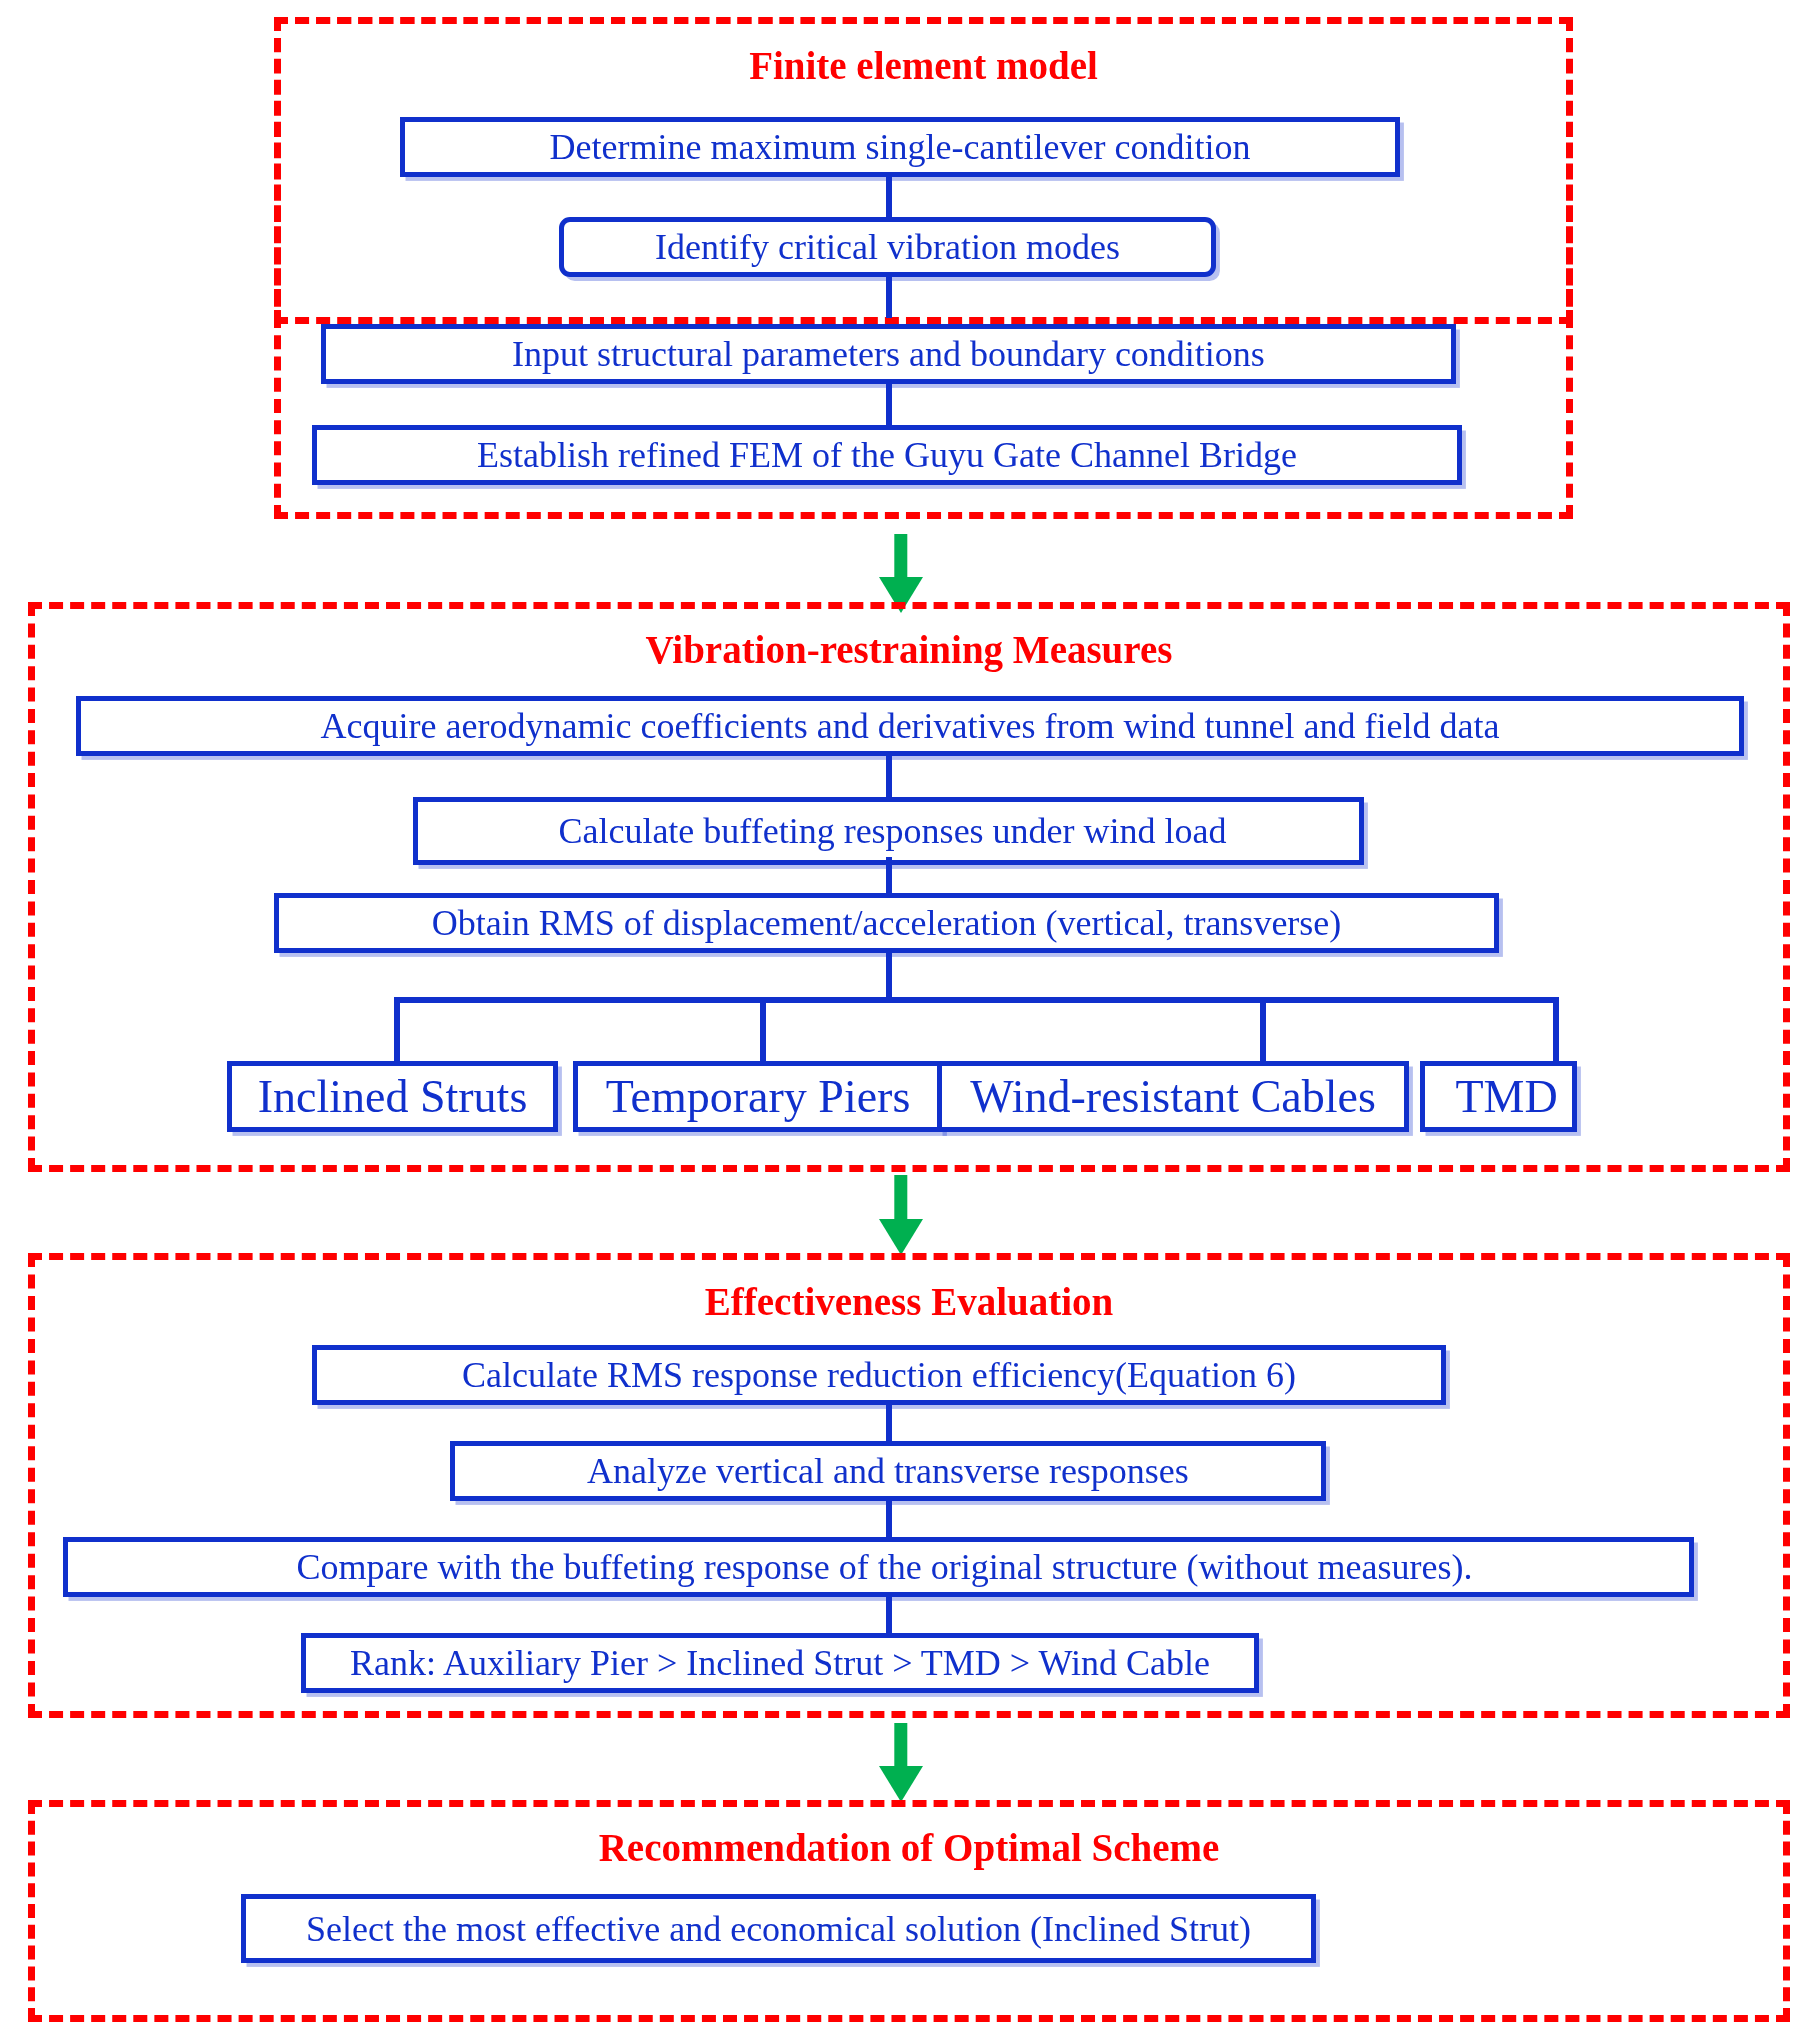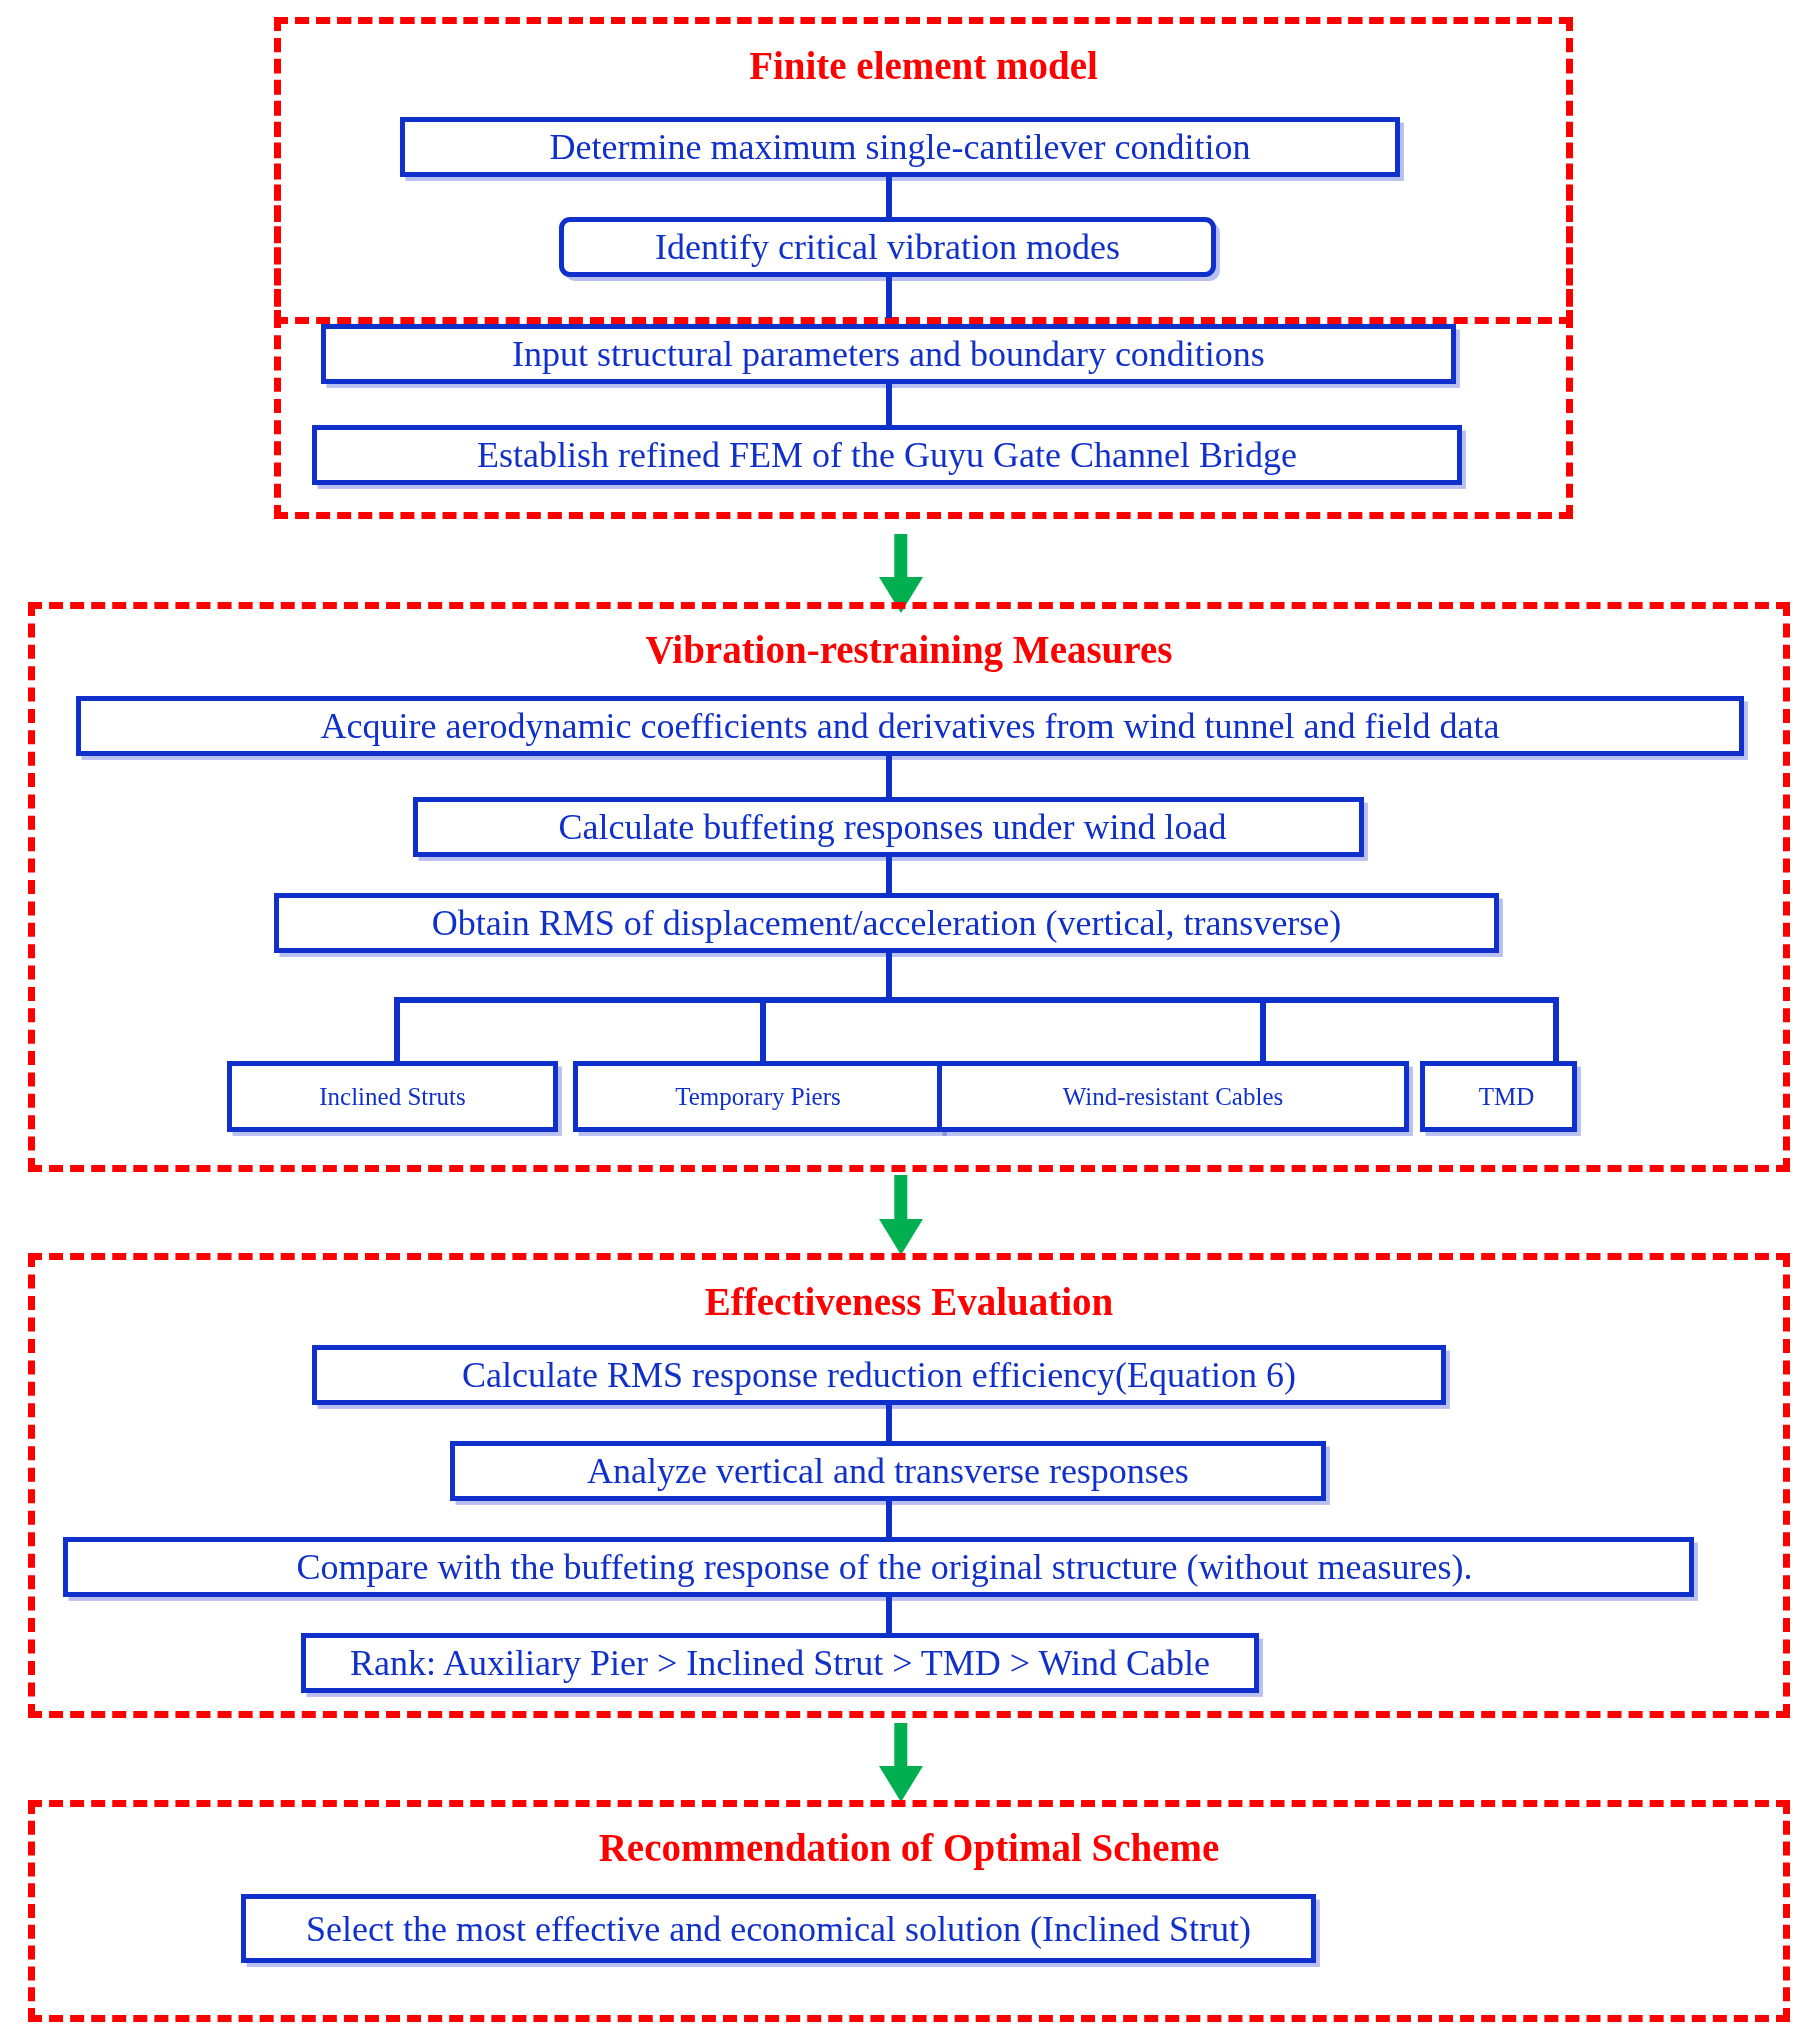--- a/index.html
+++ b/index.html
@@ -38,21 +38,21 @@
     color:#1030CC;
     font-size:36px;
     line-height:1;
     display:flex;
     align-items:center;
     justify-content:center;
     box-sizing:border-box;
     white-space:nowrap;
     box-shadow:4.7px 4.7px 0 -0.8px rgba(16,48,204,0.30);
   }
-  .box.small{font-size:25px;}
+  .box.small{font-size:46px;}
 
   
   .vline{position:absolute;background:#1030CC;width:5.5px;}
   .hline{position:absolute;background:#1030CC;height:5.5px;}
 
   
   .garrow{position:absolute;}
   .garrow .shaft{
     position:absolute;left:50%;top:0;transform:translateX(-50%);
     width:13.4px;background:#00B050;
@@ -97,21 +97,21 @@
   </div>
 
   <div class="section" style="left:28px;top:602px;width:1762px;height:570px;"></div>
 
   <div class="sec-title" style="left:28px;top:630px;width:1762px;">Vibration-restraining Measures</div>
 
   <div class="box" style="left:76px;top:696px;width:1668px;height:60px;">Acquire aerodynamic coefficients and derivatives from wind tunnel and field data</div>
 
   <div class="vline" style="left:886px;top:756px;height:41px;"></div>
 
-  <div class="box" style="left:413px;top:797px;width:951px;height:60px;padding-left:8px;">Calculate buffeting responses under wind load</div>
+  <div class="box" style="left:413px;top:797px;width:951px;height:68px;padding-left:8px;">Calculate buffeting responses under wind load</div>
 
   <div class="vline" style="left:886px;top:857px;height:36px;"></div>
 
   <div class="box" style="left:274px;top:893px;width:1225px;height:60px;">Obtain RMS of displacement/acceleration (vertical, transverse)</div>
 
   <div class="vline" style="left:886px;top:953px;height:44px;"></div>
 
   <div class="hline" style="left:394px;top:997px;width:1165px;"></div>
 
   <div class="vline" style="left:394px;top:997px;height:66px;"></div>

